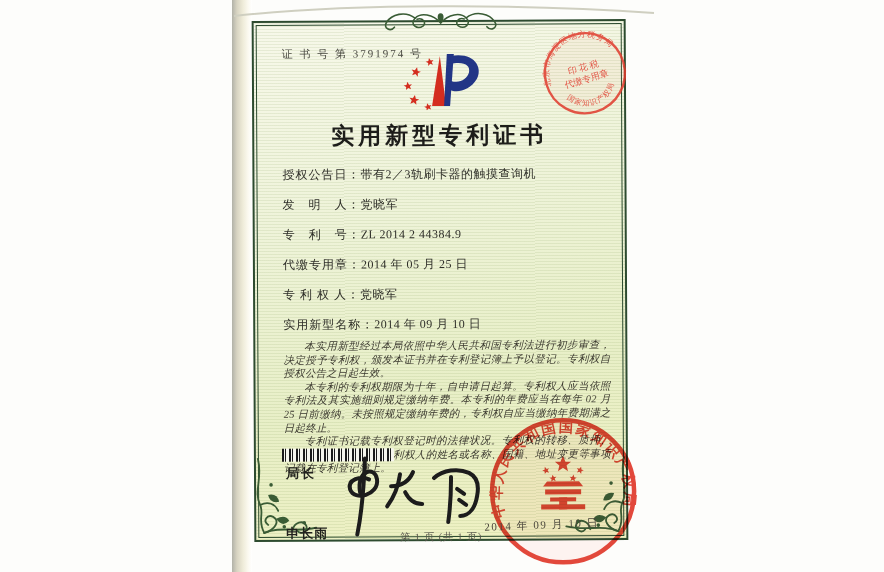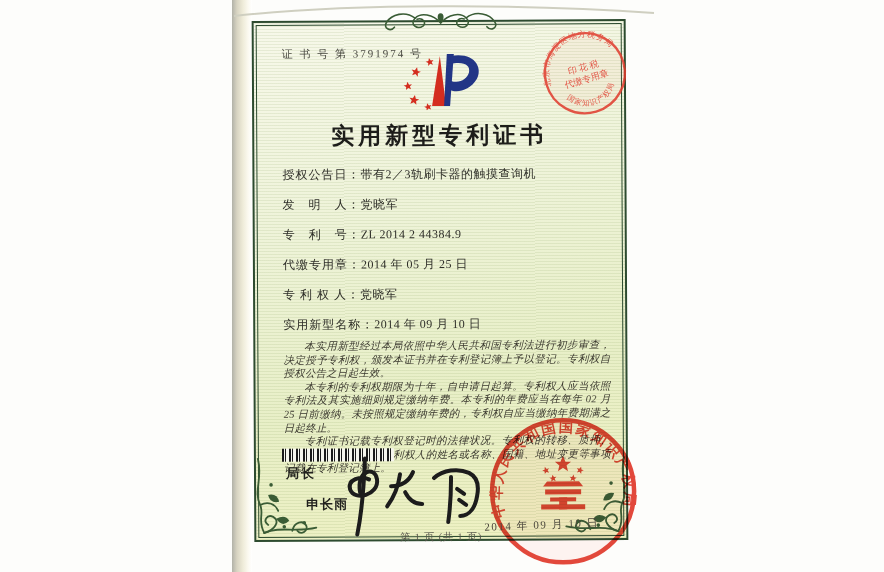--- a/index.html
+++ b/index.html
@@ -60,21 +60,21 @@
   .barcode {
     position:absolute; left:26px; top:426px; width:112px; height:13px;
     background:repeating-linear-gradient(90deg,
       #1b1b1b 0 2px, #f6f6ee 2px 3px,
       #1b1b1b 3px 4px, #f6f6ee 4px 7px,
       #1b1b1b 7px 9px, #f6f6ee 9px 10px,
       #1b1b1b 10px 11px, #f6f6ee 11px 14px);
   }
 
   .officer-role { position:absolute; left:30px; top:442px; font-size:13px; font-weight:bold; color:#22221e; letter-spacing:2px; }
-  .officer-name { position:absolute; left:30px; top:473px; font-size:13px; font-weight:bold; color:#22221e; letter-spacing:1px;margin-left:20px; }
+  .officer-name { position:absolute; left:30px; top:502px; font-size:13px; font-weight:bold; color:#22221e; letter-spacing:1px; }
 
   .signature { position:absolute; left:74px; top:428px; width:160px; height:90px; }
 
   
   .main-seal {
     position:absolute; left:230px; top:393px; width:154px; height:154px;
     opacity:0.93; mix-blend-mode:multiply;
   }
   .seal-date {
     position:absolute; left:228px; top:495px; width:170px;

